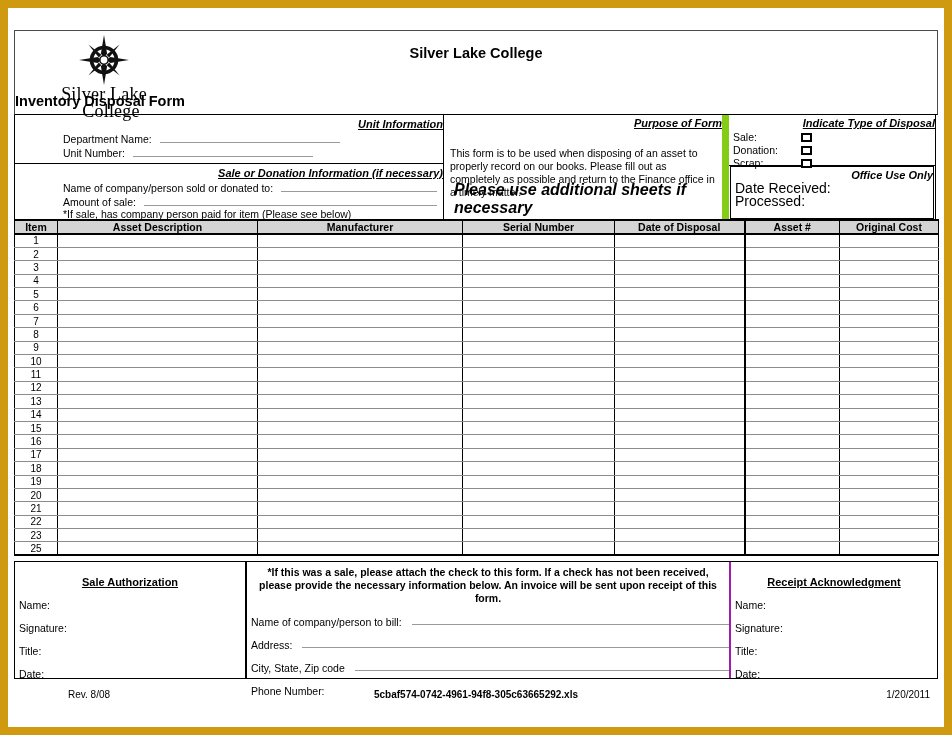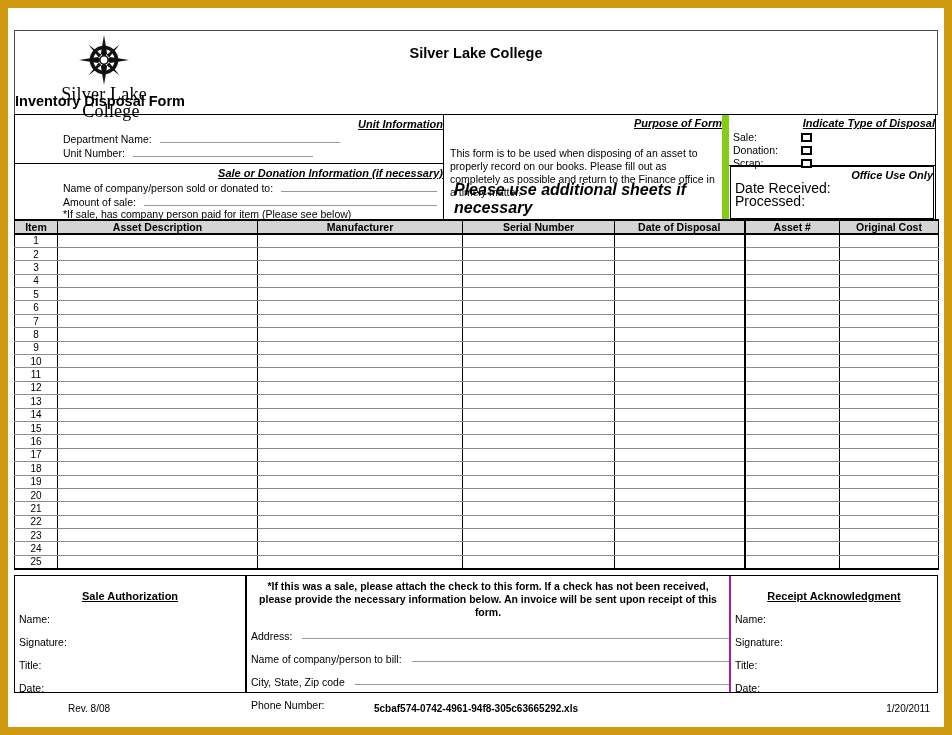--- a/index.html
+++ b/index.html
@@ -460,29 +460,20 @@
           <tr>
             <td class="itemnum">23</td>
             <td></td>
             <td></td>
             <td></td>
             <td></td>
             <td class="thick-l"></td>
             <td></td>
           </tr>
           <tr>
-            <td class="itemnum">24</td>
-            <td></td>
-            <td></td>
-            <td></td>
-            <td></td>
-            <td class="thick-l"></td>
-            <td></td>
-          </tr>
-          <tr>
             <td class="itemnum">25</td>
             <td></td>
             <td></td>
             <td></td>
             <td></td>
             <td class="thick-l"></td>
             <td></td>
           </tr>
         </tbody>
     </table>
@@ -501,25 +492,25 @@
           <span class="field-lab">Title:</span>
         </div>
         <div class="field-row">
           <span class="field-lab">Date:</span>
         </div>
       </div>
 
       <div id="bill-col">
         <div id="bill-note">*If this was a sale, please attach the check to this form.  If a check has not been received, please provide the necessary information below.  An invoice will be sent upon receipt of this form.</div>
         <div class="field-row">
+          <span class="field-lab">Name of company/person to bill:</span>
+          <span class="field-rule"></span>
+        </div>
+        <div class="field-row">
           <span class="field-lab">Address:</span>
-          <span class="field-rule"></span>
-        </div>
-        <div class="field-row">
-          <span class="field-lab">Name of company/person to bill:</span>
           <span class="field-rule"></span>
         </div>
         <div class="field-row">
           <span class="field-lab">City, State, Zip code</span>
           <span class="field-rule"></span>
         </div>
         <div class="field-row">
           <span class="field-lab">Phone Number:</span>
         </div>
       </div>

